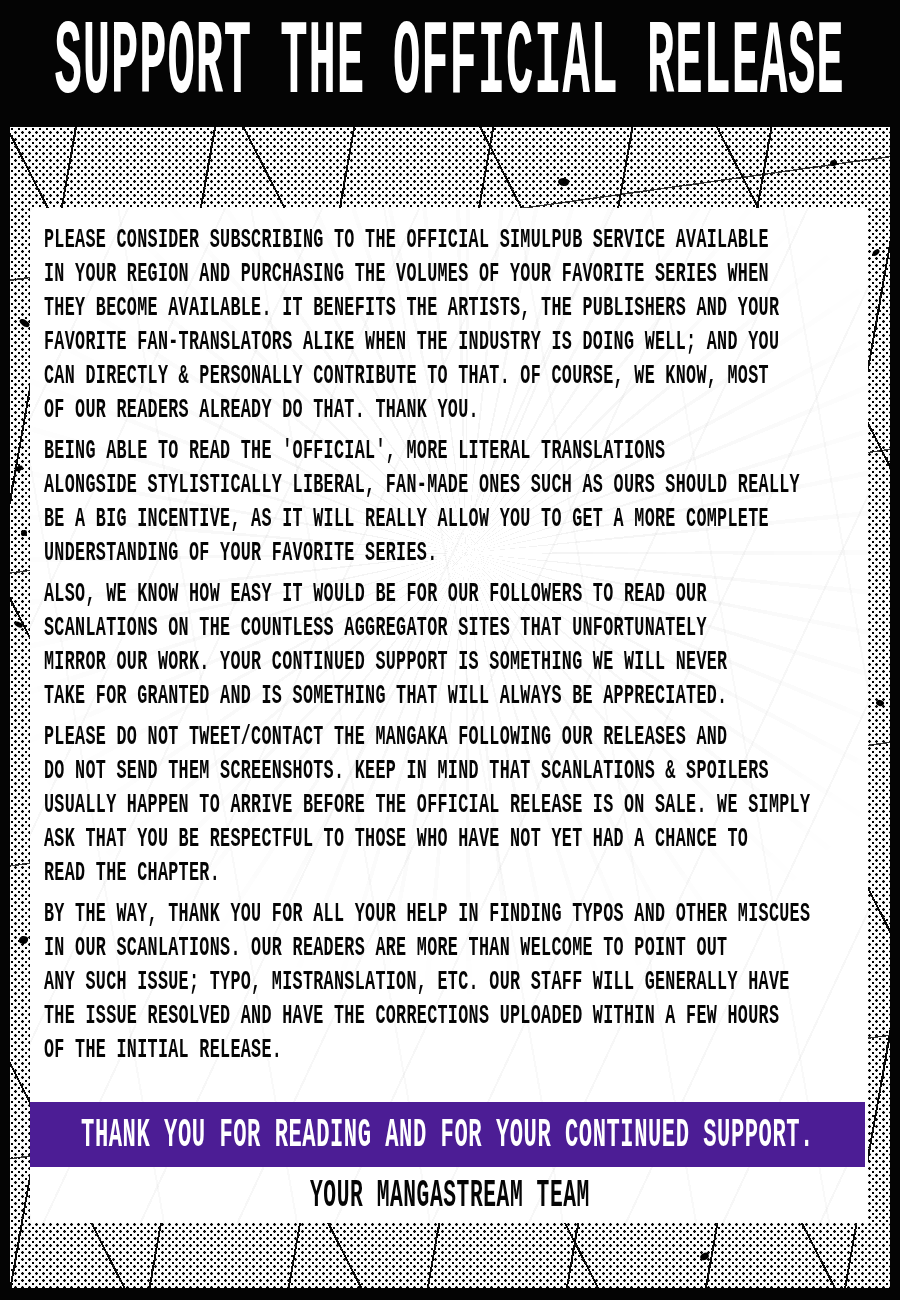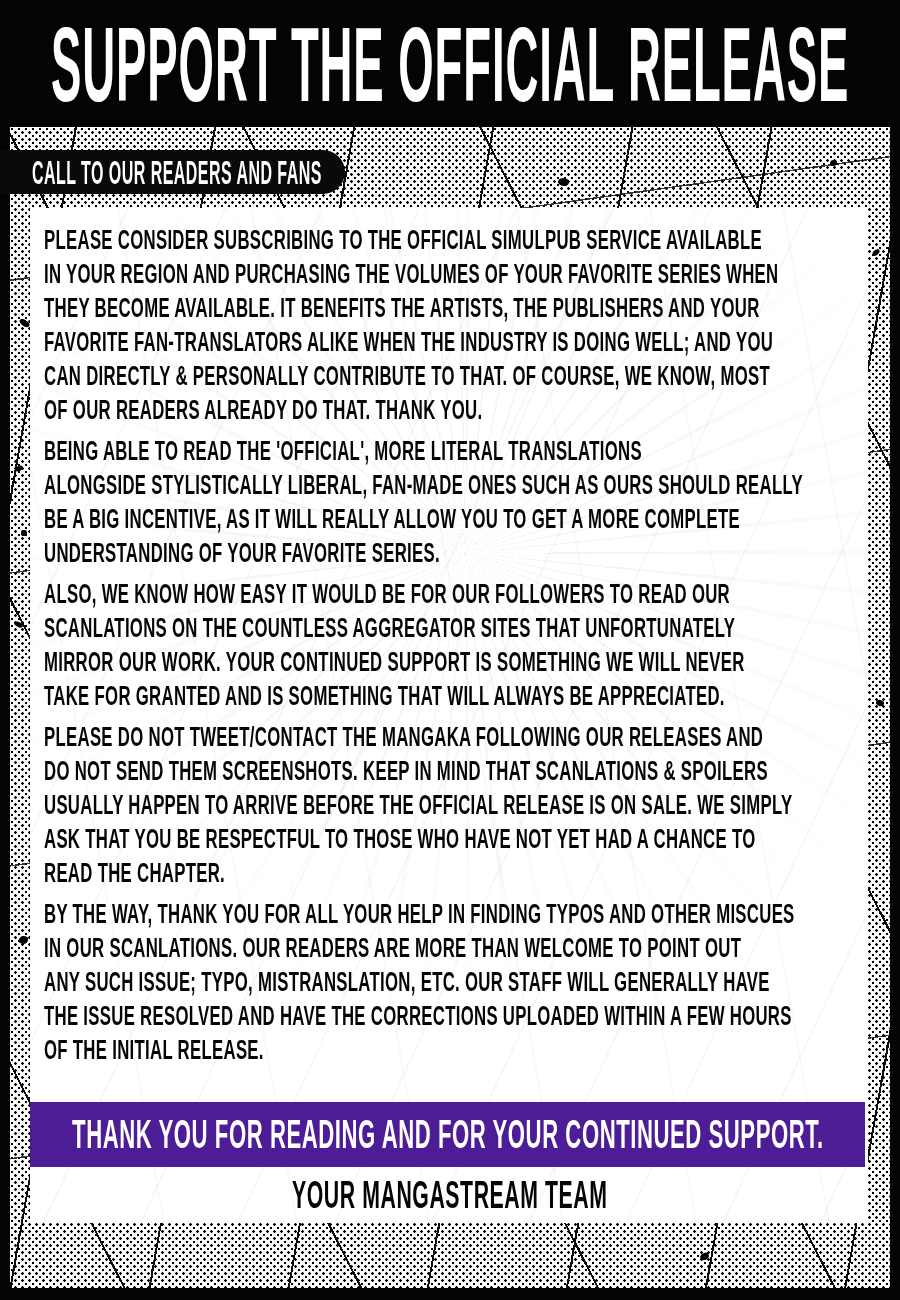--- a/index.html
+++ b/index.html
@@ -1,18 +1,18 @@
 <!DOCTYPE html>
 <html><head>
 <meta charset="utf-8">
 <style>
   html,body{margin:0;padding:0;background:#222;}
   .page{
     position:relative;width:900px;height:1300px;background:#040404;
-    font-family:Liberation Sans, sans-serif;overflow:hidden;margin:0 auto;
+    font-family:Liberation Mono, monospace;overflow:hidden;margin:0 auto;
   }
   
   .halftone{
     position:absolute;left:10px;top:127px;width:880px;height:1161px;
     background-color:#fdfdfd;
     background-image:
       repeating-linear-gradient(100deg,transparent 0 64px,#0a0a0a 64px 66px,transparent 66px 137px),
       repeating-linear-gradient(63deg,transparent 0 101px,#0a0a0a 101px 103px,transparent 103px 211px),
       repeating-linear-gradient(172deg,transparent 0 151px,rgba(10,10,10,.8) 151px 152.5px,transparent 152.5px 290px),
       radial-gradient(circle at 2px 2px,#000 1.15px,transparent 1.5px),
@@ -89,23 +89,20 @@
 <body>
 
 <div class="page">
 
   <div class="halftone"></div>
 
   <div class="title-band">
     <div class="title">SUPPORT THE OFFICIAL RELEASE</div>
   </div>
 
-  <div class="ribbon">
-    <div class="ribbon-label">CALL TO OUR READERS AND FANS</div>
-  </div>
 
   <div class="paper">
     <div class="burst"></div>
     <div class="streaks"></div>
     <div class="para">PLEASE CONSIDER SUBSCRIBING TO THE OFFICIAL SIMULPUB SERVICE AVAILABLE
 IN YOUR REGION AND PURCHASING THE VOLUMES OF YOUR FAVORITE SERIES WHEN
 THEY BECOME AVAILABLE. IT BENEFITS THE ARTISTS, THE PUBLISHERS AND YOUR
 FAVORITE FAN-TRANSLATORS ALIKE WHEN THE INDUSTRY IS DOING WELL; AND YOU
 CAN DIRECTLY &amp; PERSONALLY CONTRIBUTE TO THAT. OF COURSE, WE KNOW, MOST
 OF OUR READERS ALREADY DO THAT. THANK YOU.</div>

